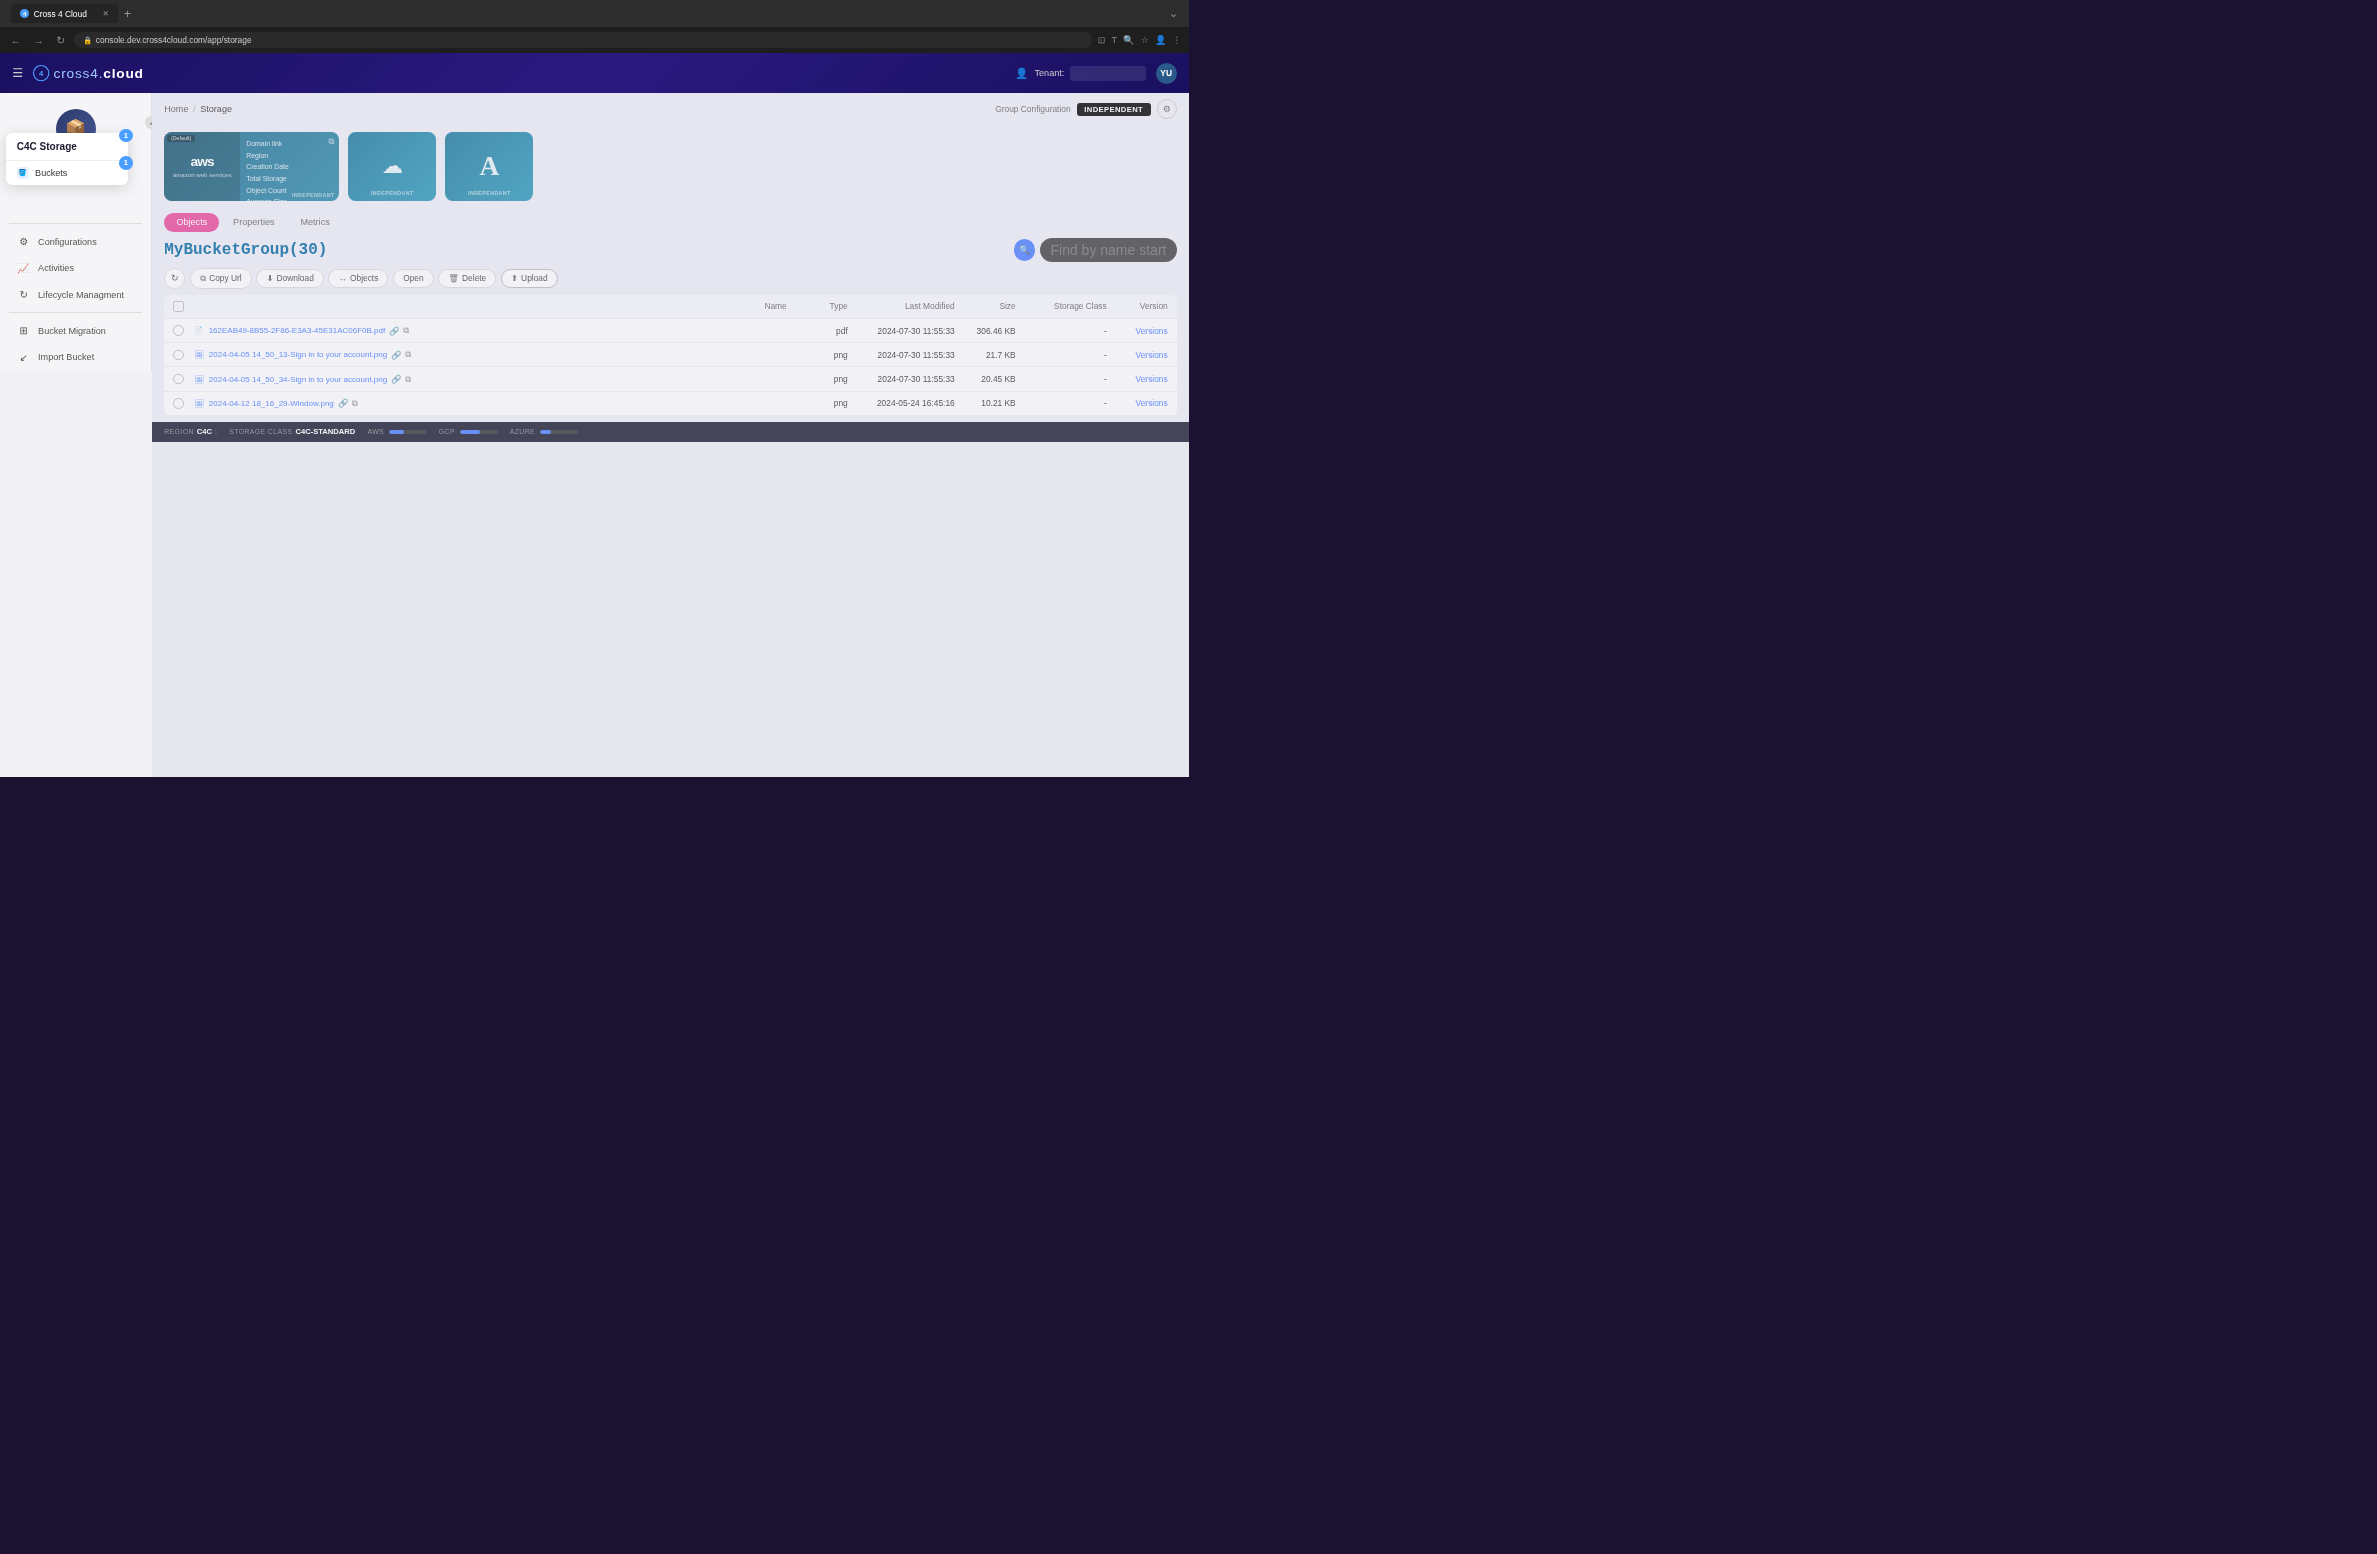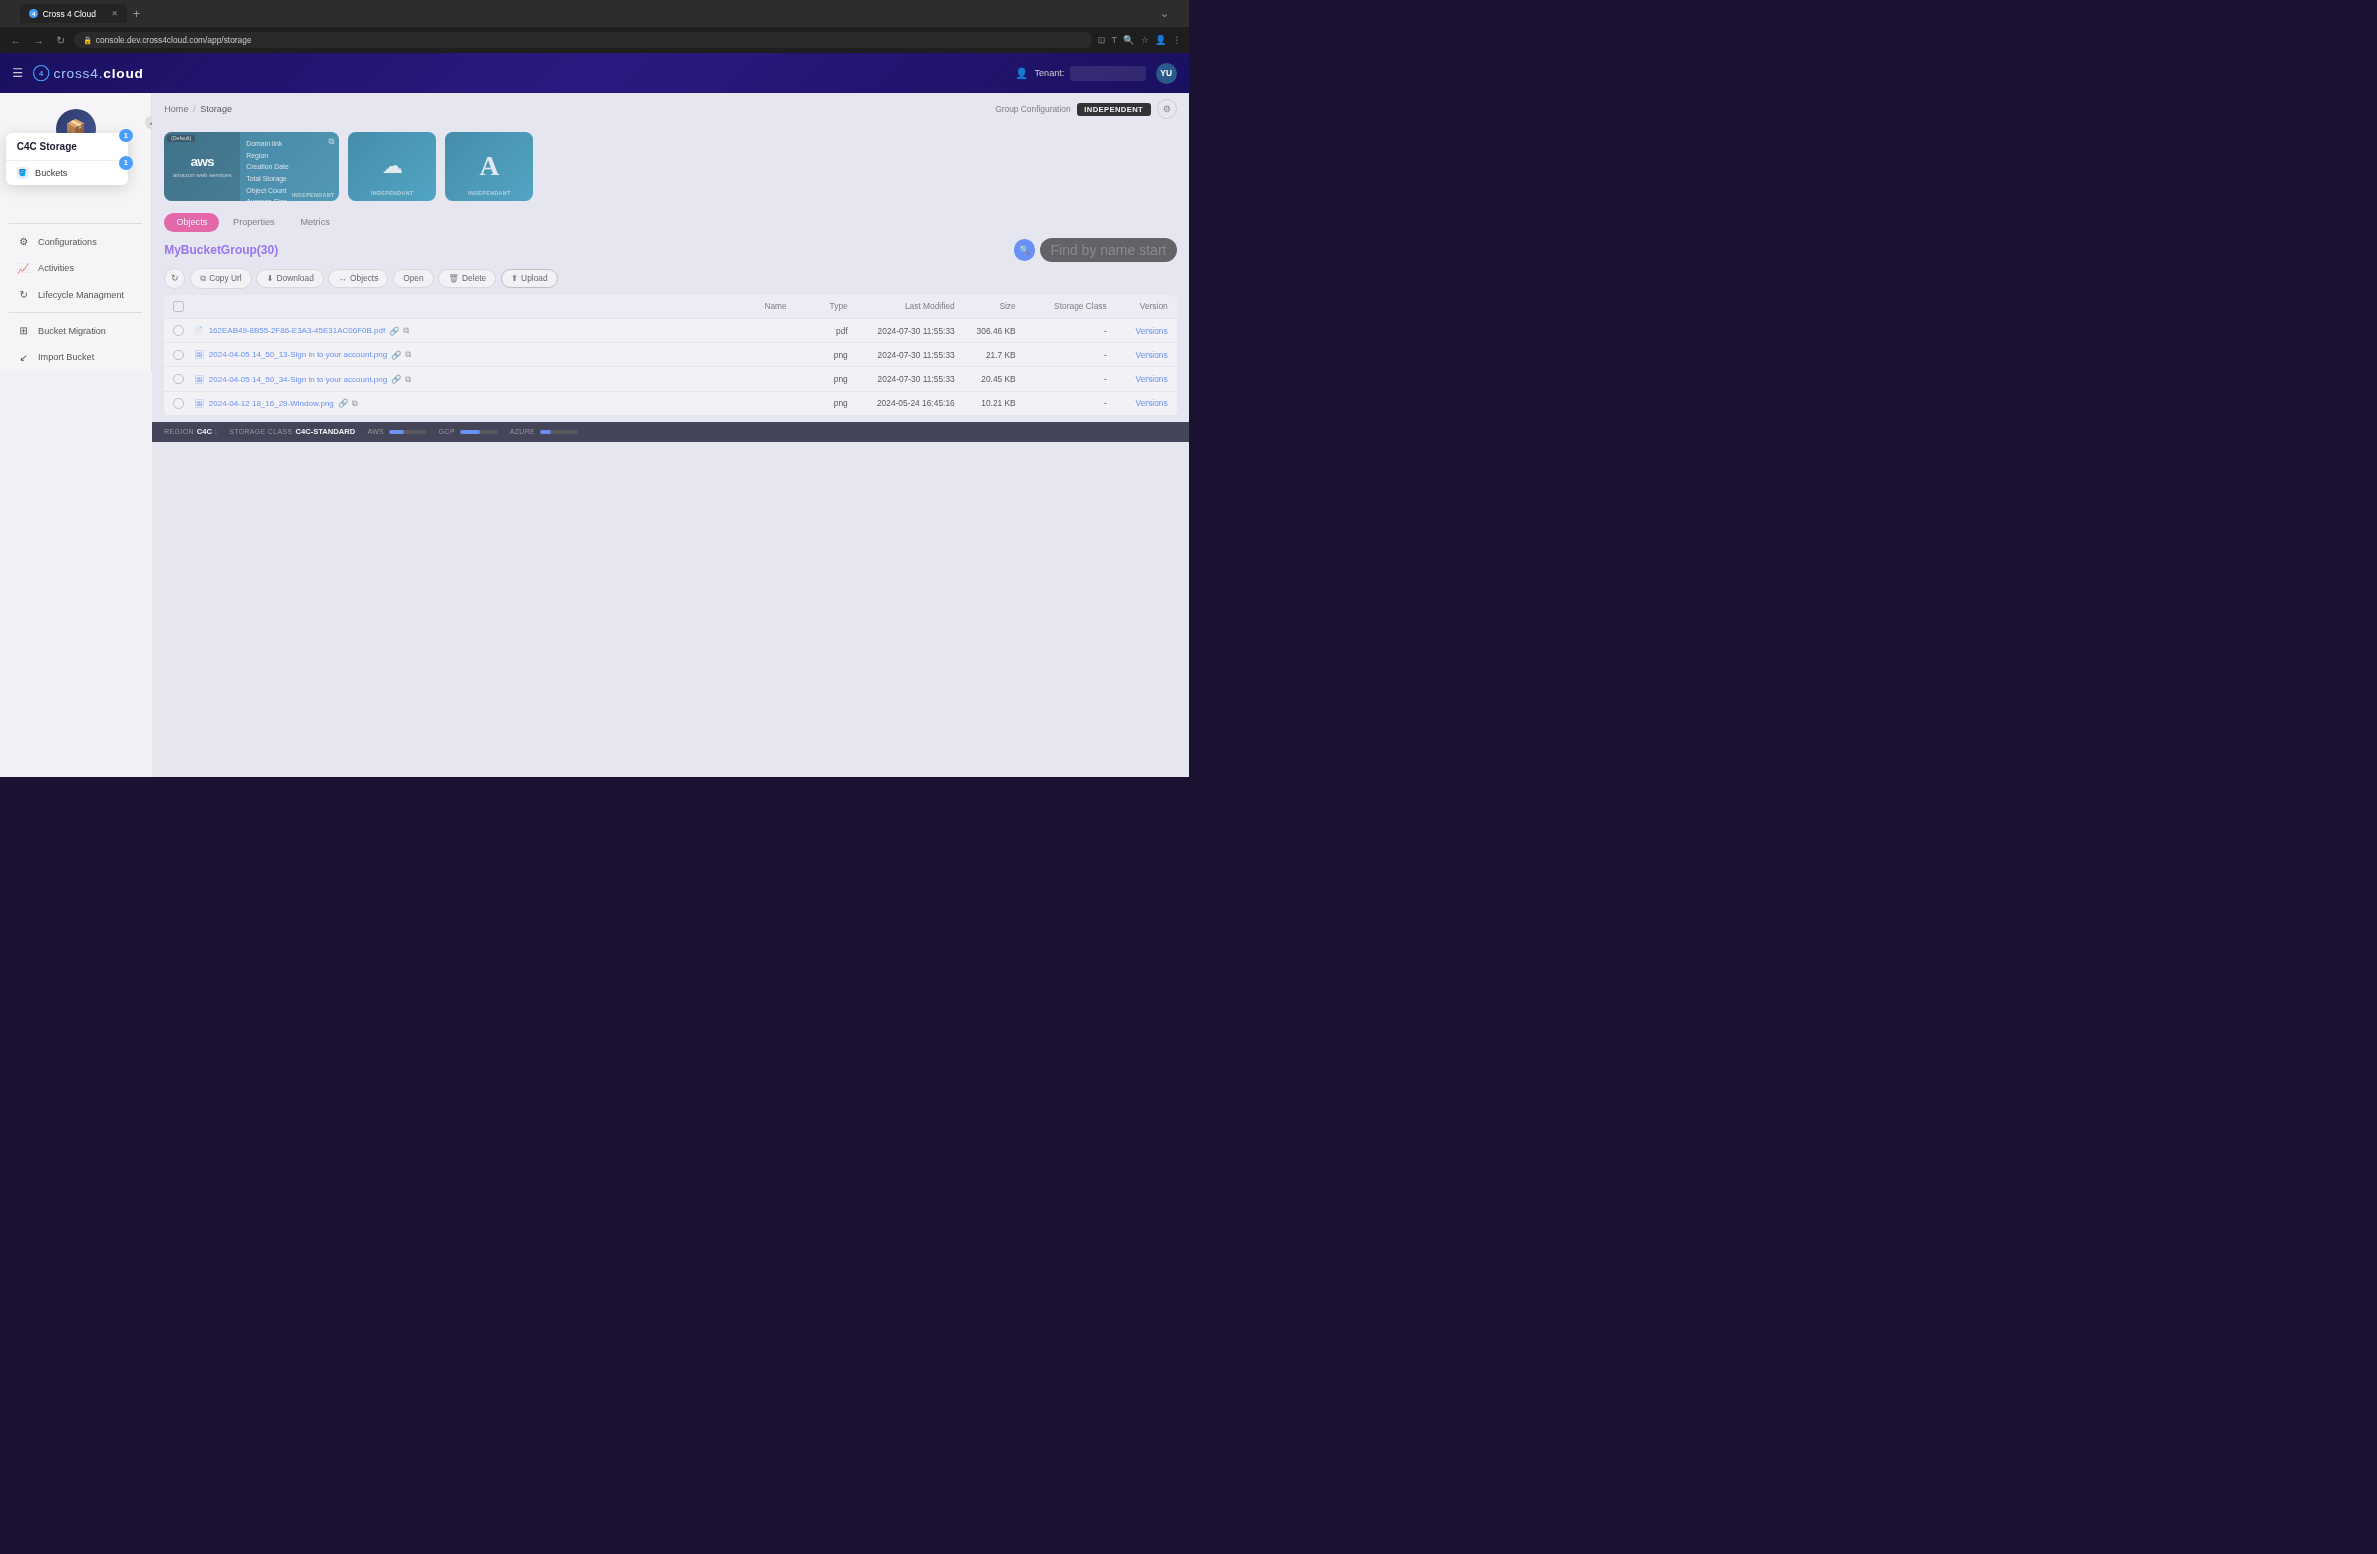--- a/index.html
+++ b/index.html
@@ -12,21 +12,21 @@
       position: relative;
     }
 
     
     .browser-chrome {
       background: #2d2d2d;
       width: 100%;
       height: 27.4px;
       display: flex;
       align-items: center;
-      padding: 0 20px;
+      padding: 0 11px;
       gap: 4.6px;
     }
     .tab-bar {
       display: flex;
       align-items: center;
       gap: 3px;
       flex: 1;
     }
     .tab {
       background: #3c3c3c;
@@ -528,23 +528,24 @@
       display: flex;
       flex-direction: column;
       overflow: hidden;
     }
     .objects-header {
       display: flex;
       align-items: center;
       margin-bottom: 6.1px;
     }
     .bucket-group-title {
-      font-size: 12px;
+      font-size: 16px;
       font-weight: 600;
-      color: #8b5cf6;
+      color: #0369a1;
+      font-family: Liberation Mono, monospace;
     }
     .search-area {
       margin-left: auto;
       display: flex;
       align-items: center;
       gap: 4.6px;
     }
     .search-circle {
       width: 21.3px;
       height: 21.3px;

